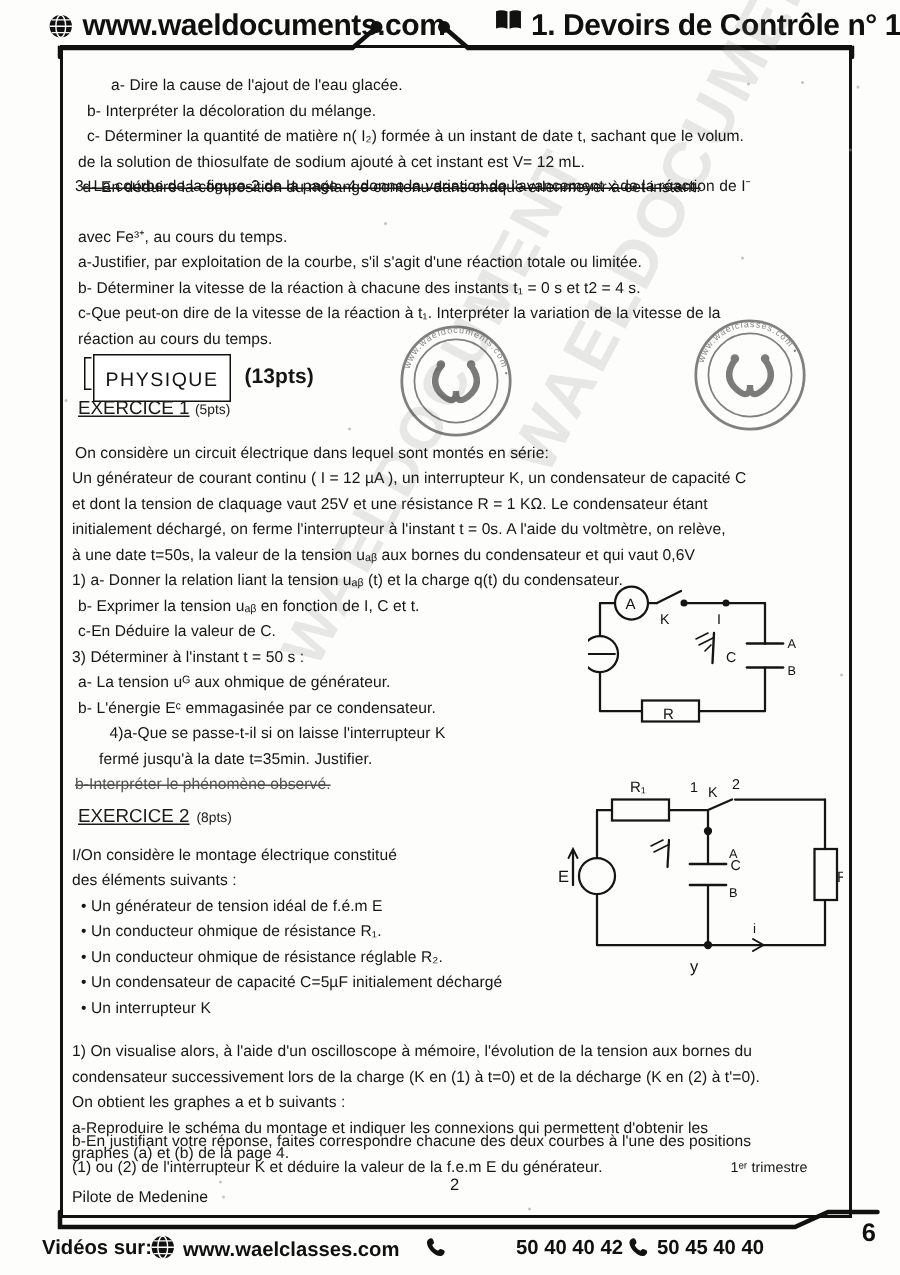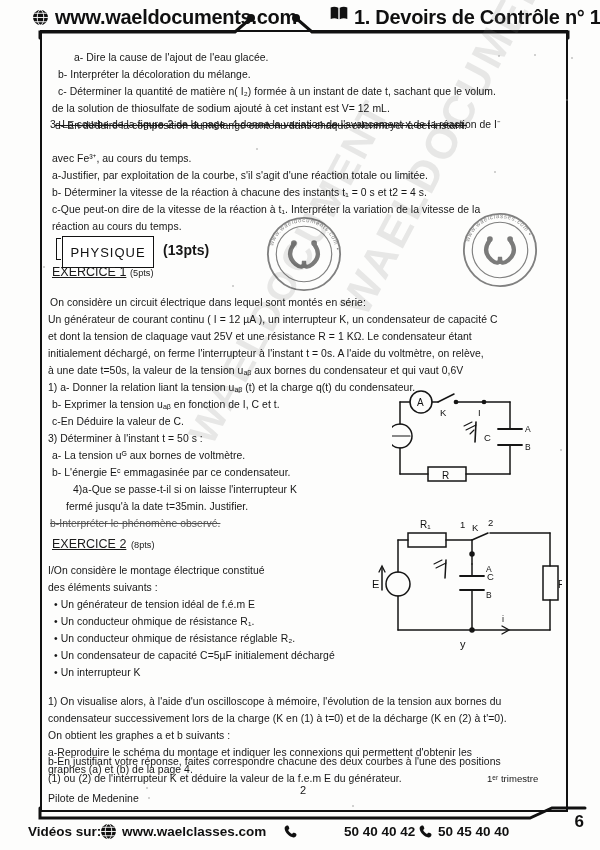--- a/index.html
+++ b/index.html
@@ -104,21 +104,21 @@
   
   .circuit { position: absolute; }
   .circuit svg { display: block; }
 
   
   .footer {
     position: absolute; left: 0; top: 812px; width: 600px; height: 38px;
     display: flex; align-items: center;
   }
   .ftr-item {
-    display: flex; align-items: center; gap: 5px;
+    display: flex; align-items: flex-end; gap: 5px;
     font-weight: bold; font-size: 13.5px; color: #101010;
     white-space: nowrap;
   }
   .phone-icon { width: 15px; height: 15px; display: block; }
   .page-num-badge {
     position: absolute; right: 16px; top: 812px;
     font-weight: bold; font-size: 17px; color: #101010;
   }
   .speck {
     position: absolute; background: #8a8a8a; border-radius: 50%;
@@ -225,21 +225,21 @@
 
     <div class="txt body-line" style="left:50px; top:298px;">On considère un circuit électrique dans lequel sont montés en série:</div>
     <div class="txt body-line" style="left:48px; top:315px;">Un générateur de courant continu ( I = 12 µA ), un interrupteur K, un condensateur de capacité C</div>
     <div class="txt body-line" style="left:48px; top:332px;">et dont la tension de claquage vaut 25V  et une  résistance R = 1 KΩ. Le condensateur étant</div>
     <div class="txt body-line" style="left:48px; top:349px;">initialement déchargé, on ferme l'interrupteur à l'instant t = 0s. A l'aide du voltmètre, on relève,</div>
     <div class="txt body-line" style="left:48px; top:366px;">à une date t=50s, la valeur de la tension  uₐᵦ aux bornes du condensateur et qui vaut 0,6V</div>
     <div class="txt body-line" style="left:48px; top:383px;">1) a- Donner la relation liant  la tension  uₐᵦ (t) et la charge q(t) du condensateur.</div>
     <div class="txt body-line" style="left:52px; top:400px;">b- Exprimer la tension  uₐᵦ en fonction de I, C et t.</div>
     <div class="txt body-line" style="left:52px; top:417px;">c-En Déduire la valeur de C.</div>
     <div class="txt body-line" style="left:48px; top:434px;">3) Déterminer à l'instant  t = 50 s :</div>
-    <div class="txt body-line" style="left:52px; top:451px;">a- La tension  uᴳ  aux bornes de voltmètre.</div>
+    <div class="txt body-line" style="left:52px; top:451px;">a- La tension  uᴳ  aux ohmique de générateur.</div>
     <div class="txt body-line" style="left:52px; top:468px;">b- L'énergie Eᶜ emmagasinée par ce condensateur.</div>
     <div class="txt body-line" style="left:48px; top:485px;margin-left:25px;">4)a-Que se passe-t-il si on laisse l'interrupteur K</div>
     <div class="txt body-line" style="left:50px; top:502px;margin-left:16px;">fermé jusqu'à la date t=35min. Justifier.</div>
     <div class="txt body-line strike" style="left:50px; top:519px; opacity:.75;">b-Interpréter le phénomène observé.</div>
 
     <div class="circuit" style="left:392px; top:386px;">
       <svg width="172" height="115" viewBox="0 0 172 115">
         <g stroke="#151515" stroke-width="1.5" fill="none" stroke-linecap="round">
 
           <line x1="8" y1="16" x2="18" y2="16"></line>

